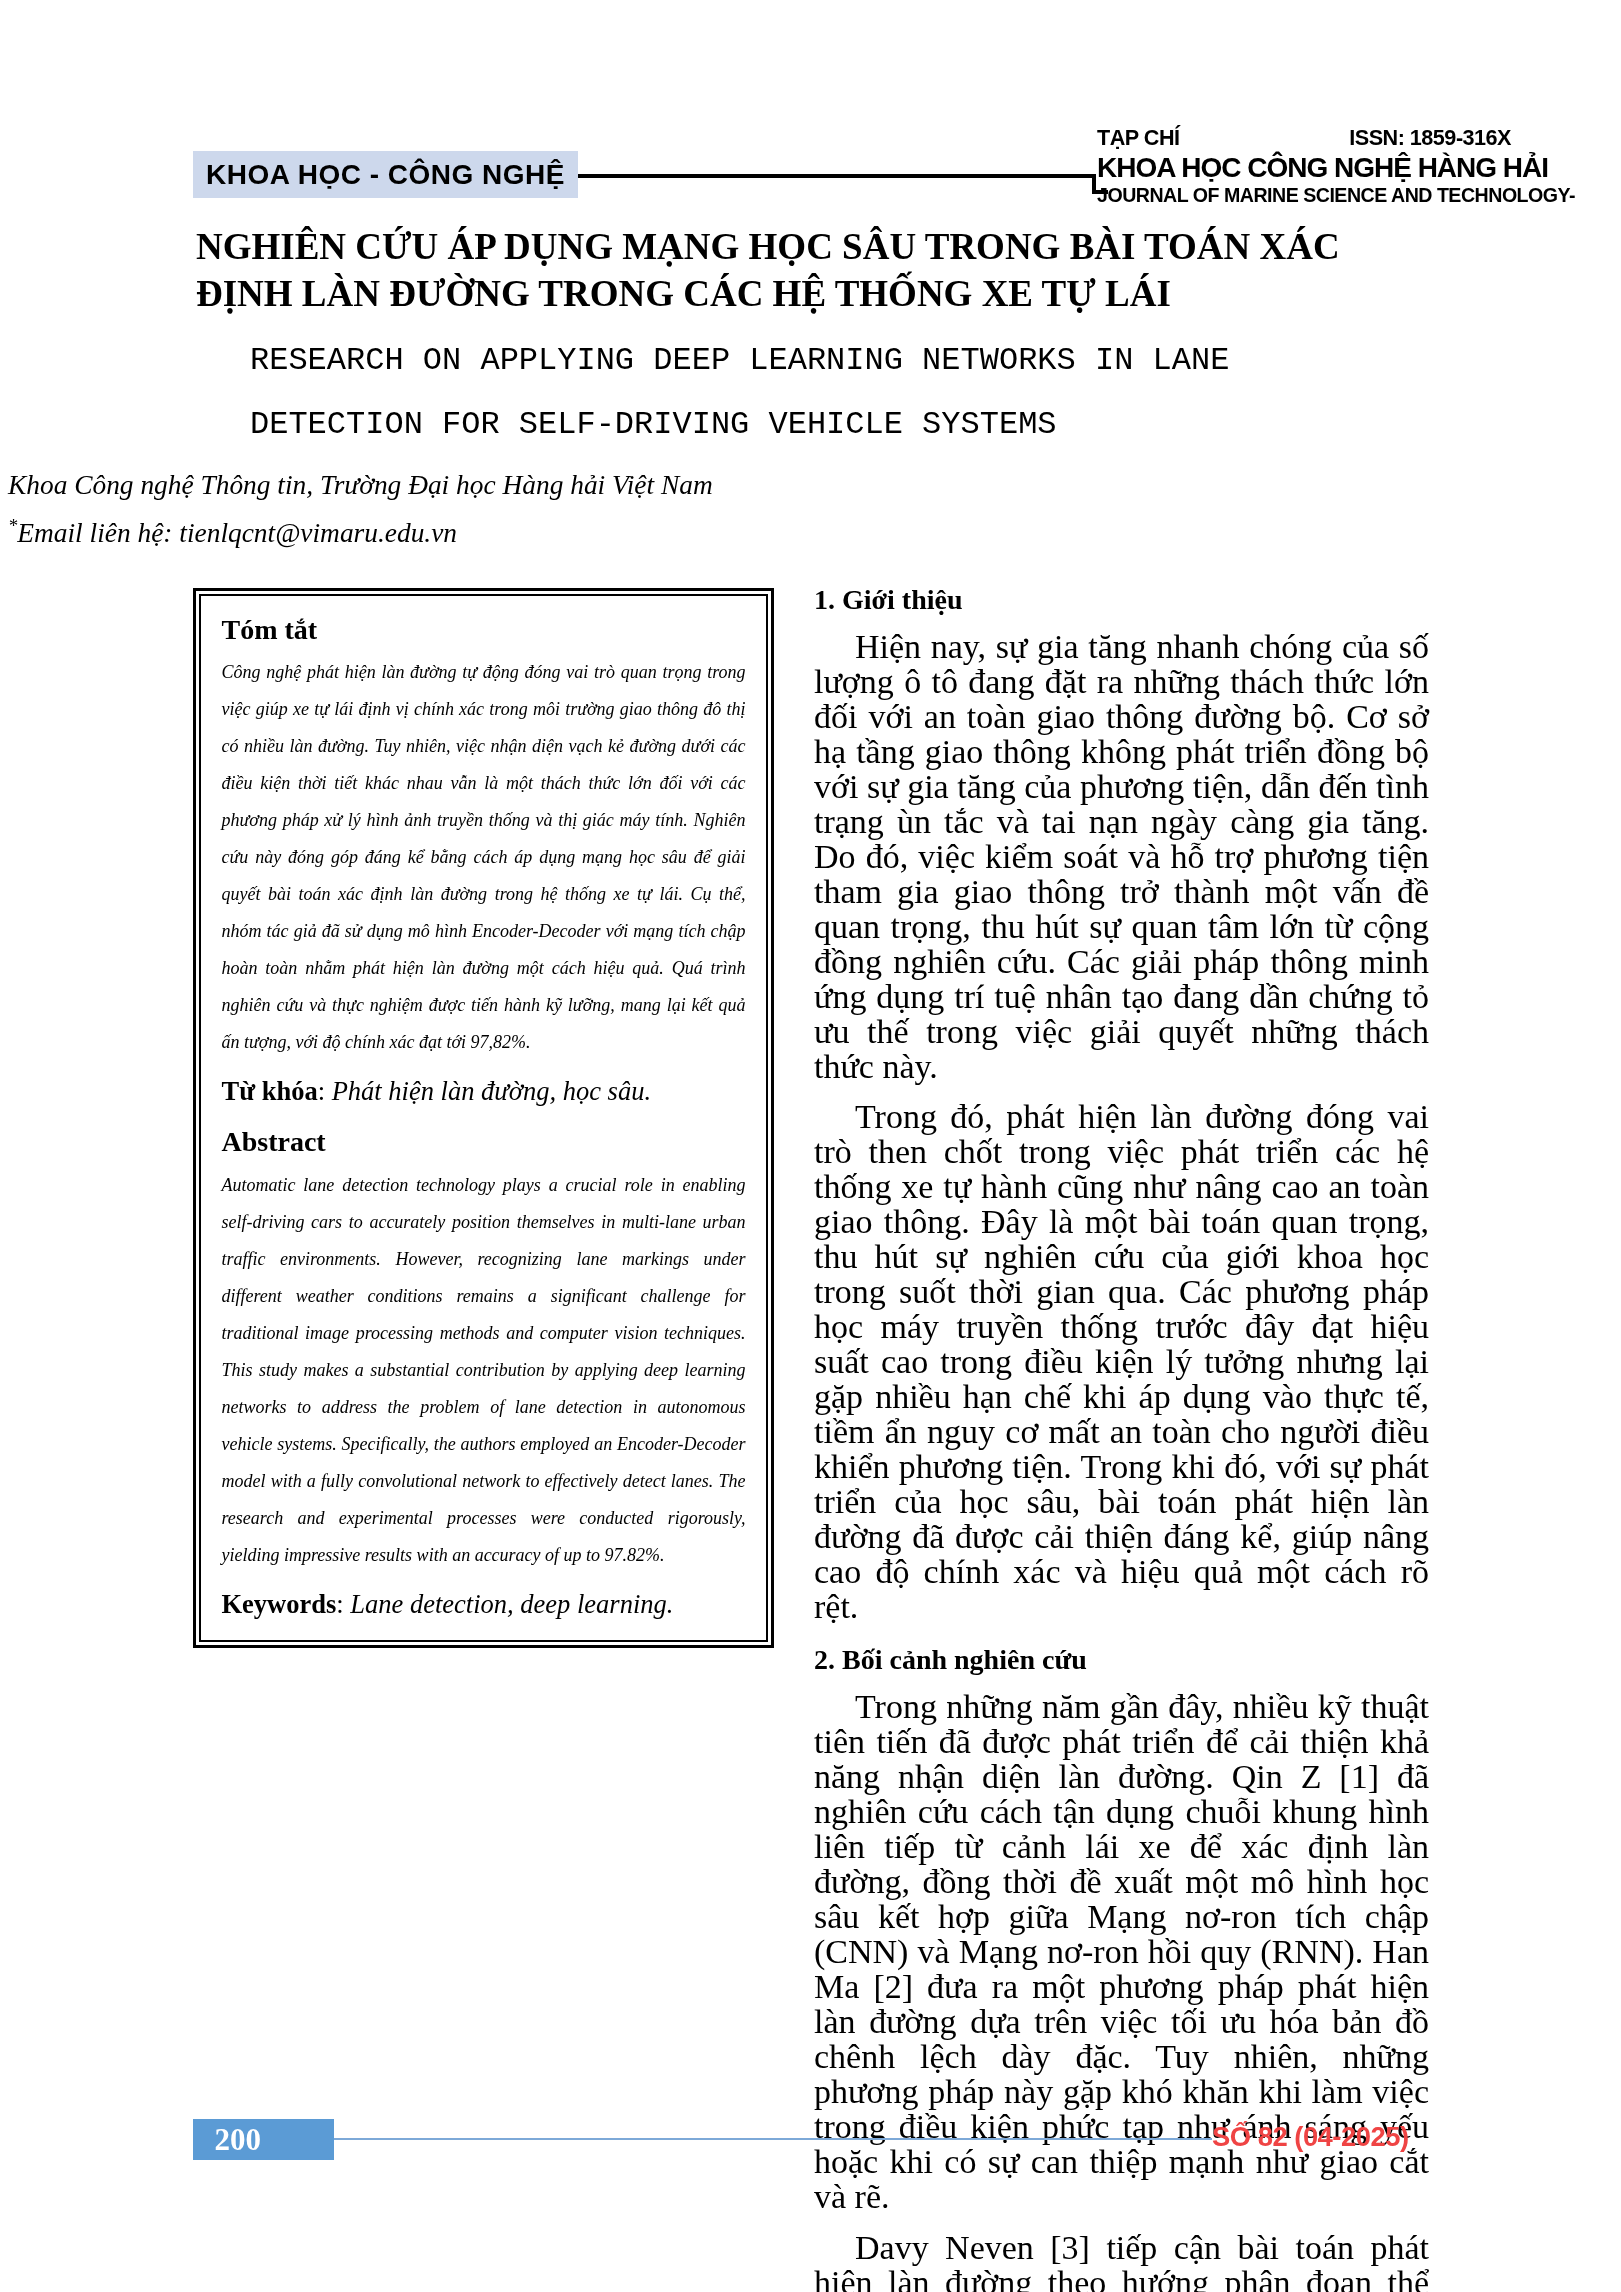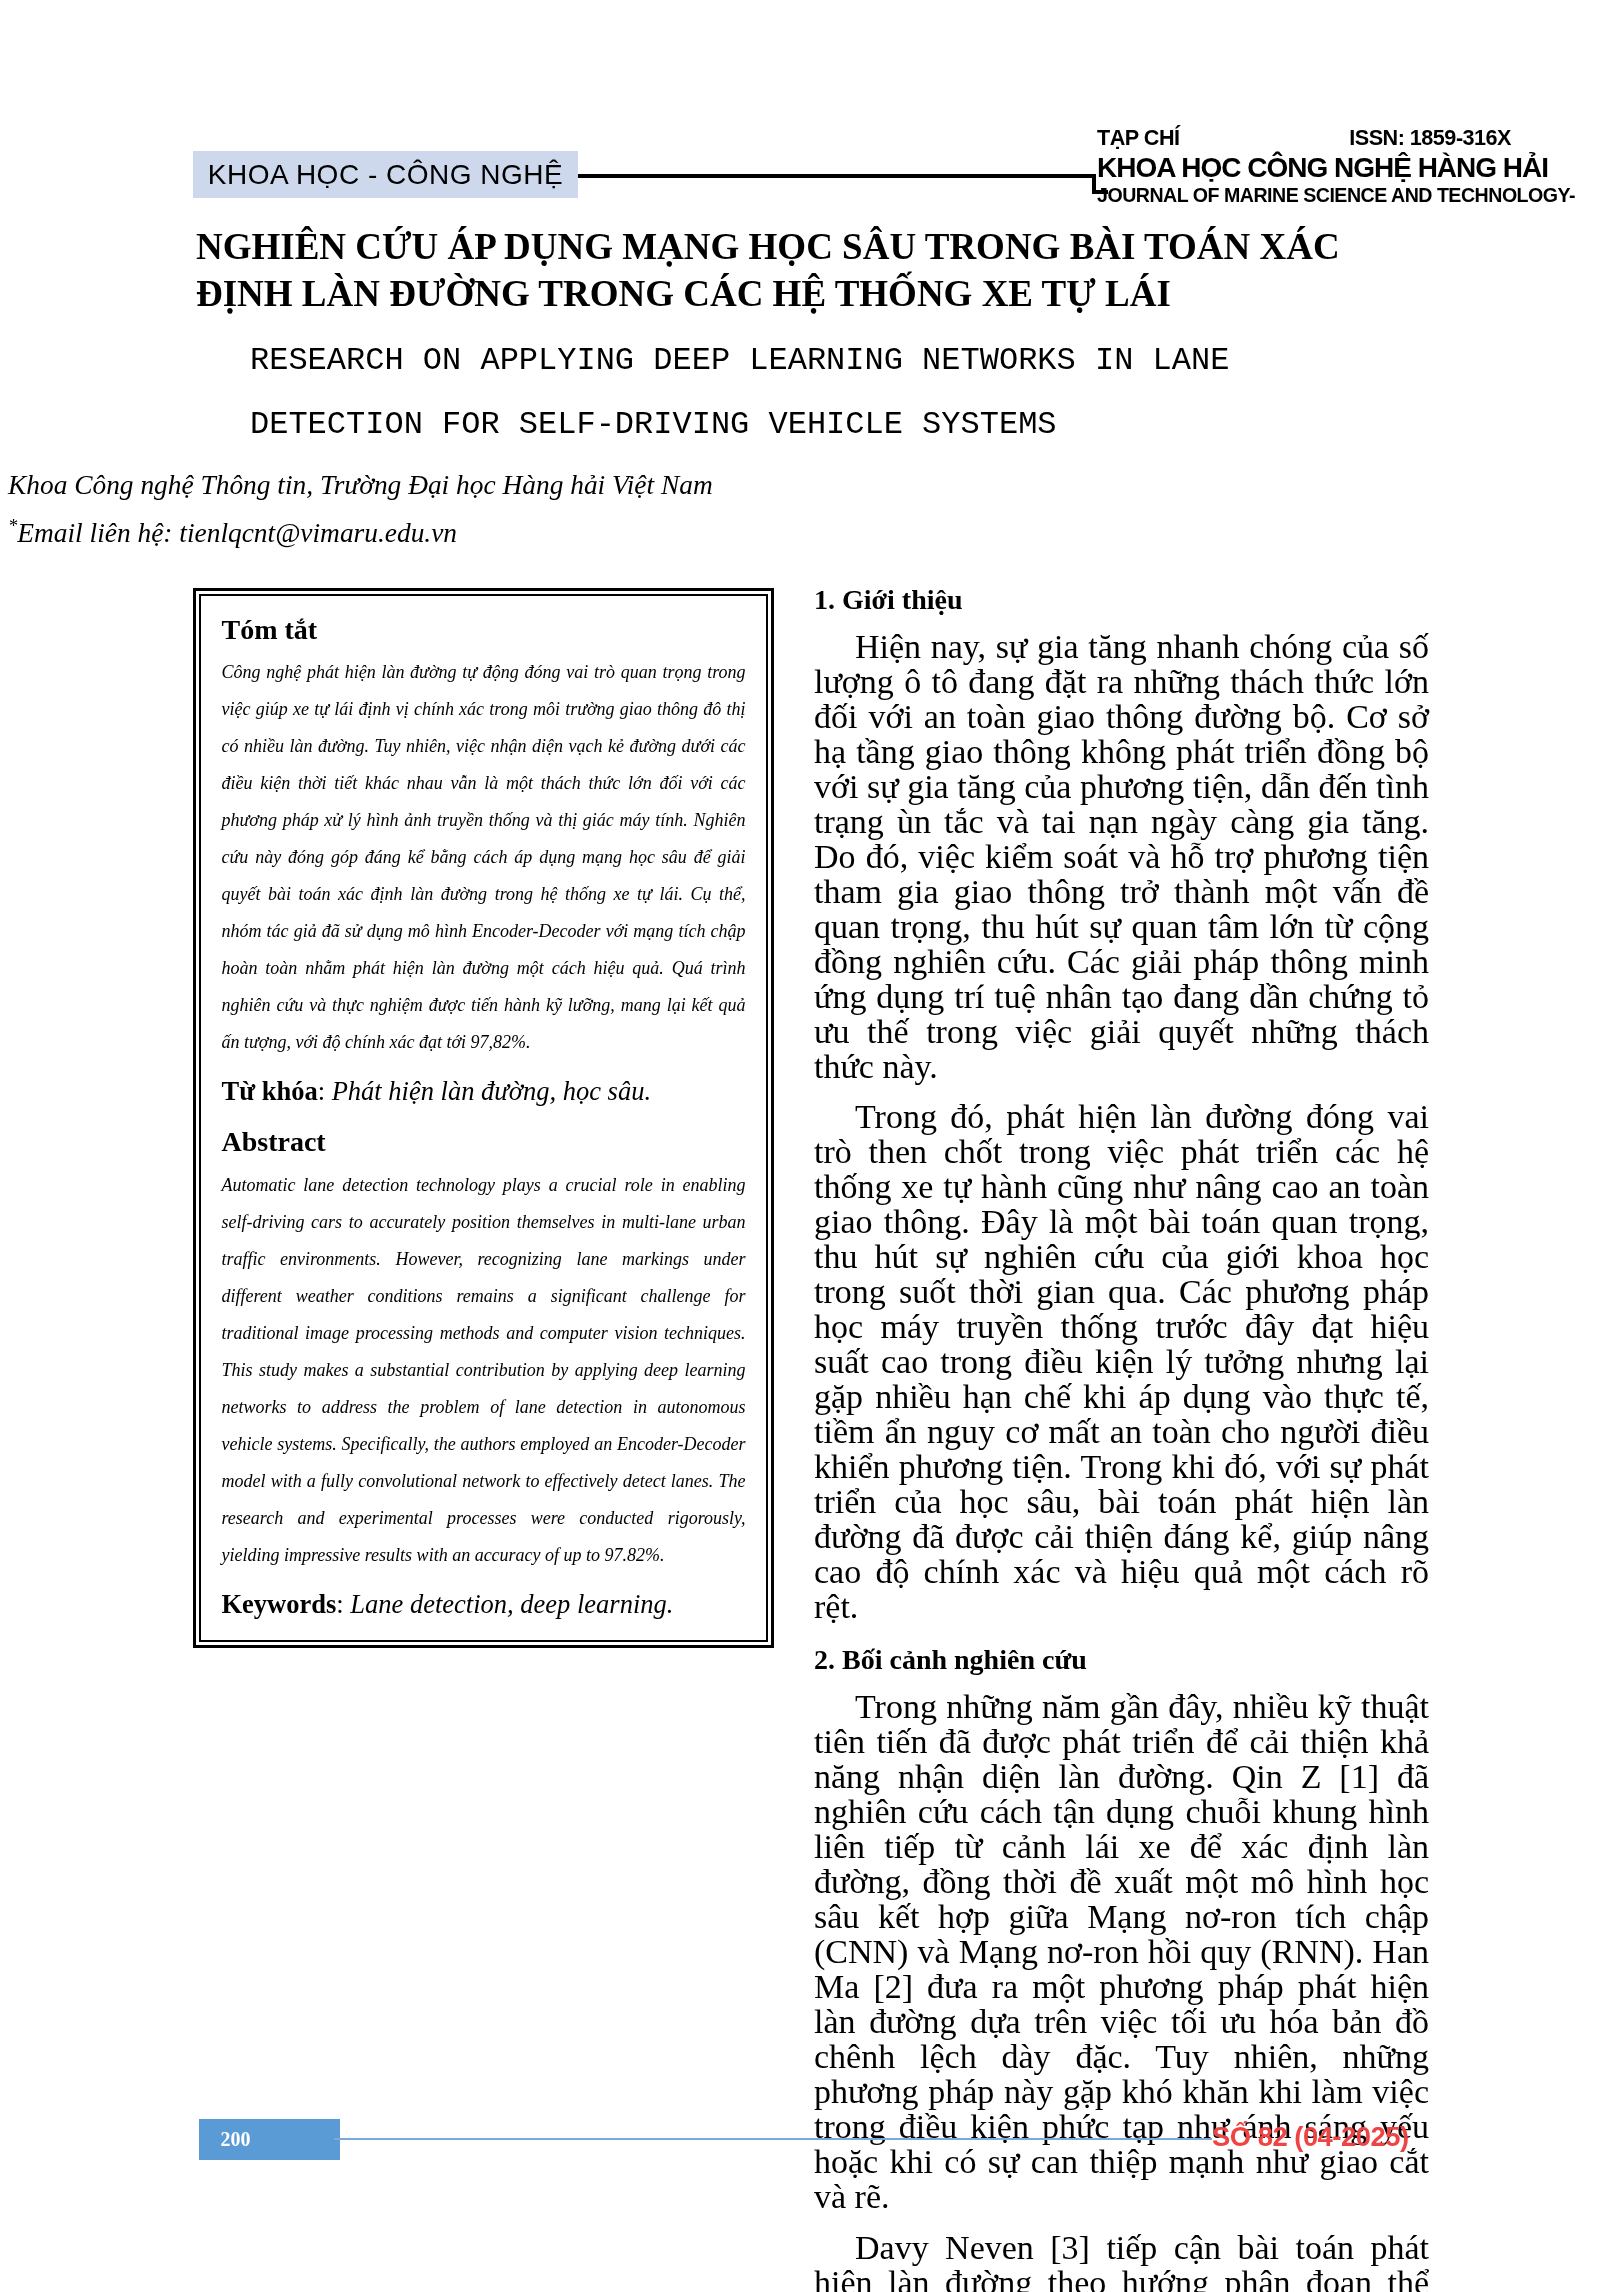--- a/index.html
+++ b/index.html
@@ -12,21 +12,21 @@
     overflow:hidden;
     margin:0 auto;
   }
   
   .badge{
     position:absolute;left:193px;top:151px;
     width:385px;height:47px;
     background:#cdd8ec;
     display:flex;align-items:center;justify-content:center;
     font-family:"Liberation Sans", sans-serif;
-    font-weight:normal;font-size:28px;letter-spacing:0.5px;
+    font-weight:bold;font-size:28px;letter-spacing:0.5px;
   }
   .connector-h{
     position:absolute;left:578px;top:174px;
     width:518px;height:3.9px;background:#000;
   }
   .connector-v{
     position:absolute;left:1092px;top:174px;
     width:3.9px;height:19.6px;background:#000;
   }
   .connector-h2{
@@ -89,23 +89,23 @@
     font-weight:bold;font-size:28px;line-height:39px;
     margin:11.8px 0 9.8px 0;
   }
   .sec-heading.first{margin-top:0;}
   .body-par{
     font-size:34px;line-height:35px;text-align:justify;
     text-indent:41px;margin:0 0 15.7px 0;
   }
   
   .footer-pagebox{
-    position:absolute;left:199px;top:2119px;
+    position:absolute;left:193px;top:2119px;
     width:141px;height:41px;background:#5b9bd5;
-    color:#fff;font-weight:bold;font-size:20px;
+    color:#fff;font-weight:bold;font-size:31px;
     display:flex;align-items:center;
     padding-left:21.6px;box-sizing:border-box;
   }
   .footer-line{
     position:absolute;left:334px;top:2138px;
     width:878px;height:2px;background:#7da9d8;
   }
   .footer-issue{
     position:absolute;top:2121px;left:1212px;width:196px;
     font-family:"Liberation Sans", sans-serif;

